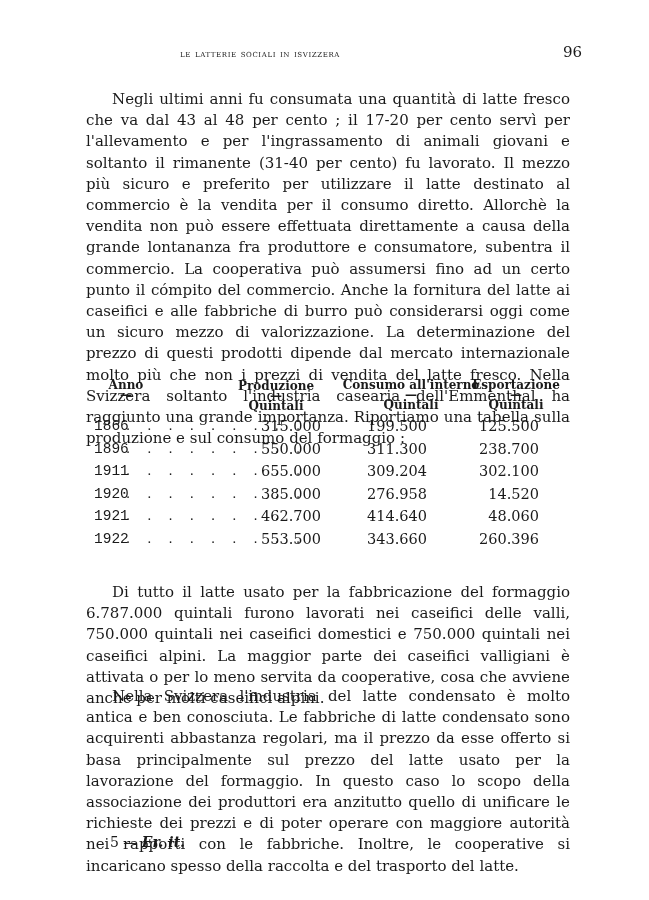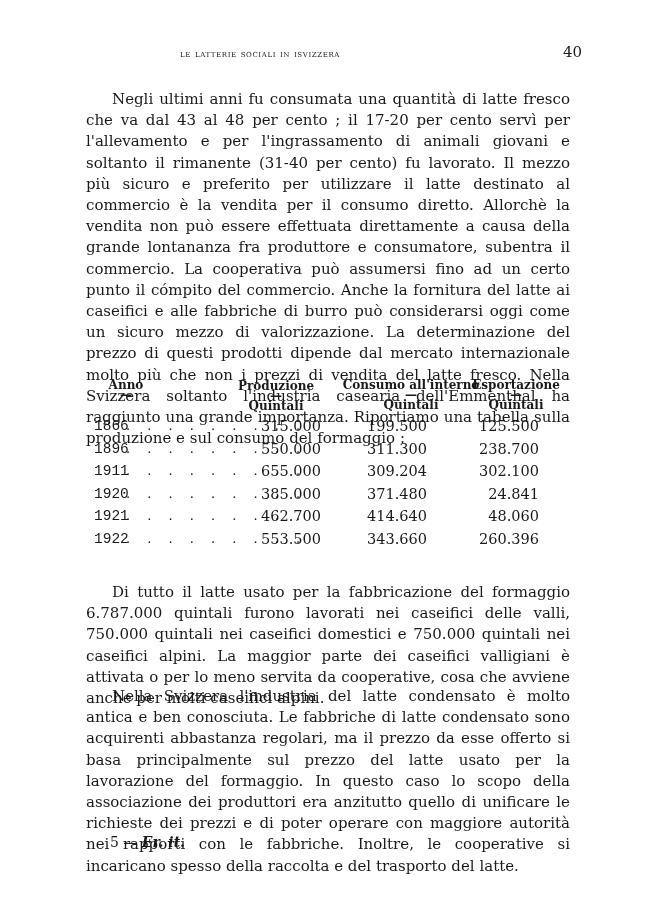--- a/index.html
+++ b/index.html
@@ -29,21 +29,21 @@
     #para2 { top:582px; }
     #para3 { top:686px; }
     .footer { position:absolute; left:110px; top:834px; font-size:14px; }
     .footer .sig { font-style:italic; font-weight:bold; }
   </style>
 </head>
 <body>
 
 <div class="header">
   <span class="running-title">LE LATTERIE SOCIALI IN ISVIZZERA</span>
-  <span class="page-number">40</span>
+  <span class="page-number">96</span>
 </div>
 
 <div class="text-block" id="para1">
   <p>Negli ultimi anni fu consumata una quantità di latte fresco che va dal 43 al 48 per cento ; il 17-20 per cento servì per l'allevamento e per l'ingrassamento di animali giovani e soltanto il rimanente (31-40 per cento) fu lavorato. Il mezzo più sicuro e preferito per utilizzare il latte destinato al commercio è la vendita per il consumo diretto. Allorchè la vendita non può essere effettuata direttamente a causa della grande lontananza fra produttore e consumatore, subentra il commercio. La cooperativa può assumersi fino ad un certo punto il cómpito del commercio. Anche la fornitura del latte ai caseifici e alle fabbriche di burro può considerarsi oggi come un sicuro mezzo di valorizzazione. La determinazione del prezzo di questi prodotti dipende dal mercato internazionale molto più che non i prezzi di vendita del latte fresco. Nella Svizzera soltanto l'industria casearia dell'Emmenthal ha raggiunto una grande importanza. Riportiamo una tabella sulla produzione e sul consumo del formaggio :</p>
 </div>
 
 <div class="table">
   <div class="thead">
     <div class="th th-anno">
       <span>Anno</span>
@@ -84,22 +84,22 @@
         <span class="cell c-year">1911</span>
         <span class="cell c-dots">. . . . . . . . .</span>
         <span class="cell c-prod">655.000</span>
         <span class="cell c-cons">309.204</span>
         <span class="cell c-exp">302.100</span>
       </div>
       <div class="trow">
         <span class="cell c-year">1920</span>
         <span class="cell c-dots">. . . . . . . . .</span>
         <span class="cell c-prod">385.000</span>
-        <span class="cell c-cons">371.480</span>
-        <span class="cell c-exp">24.841</span>
+        <span class="cell c-cons">276.958</span>
+        <span class="cell c-exp">14.520</span>
       </div>
       <div class="trow">
         <span class="cell c-year">1921</span>
         <span class="cell c-dots">. . . . . . . . .</span>
         <span class="cell c-prod">462.700</span>
         <span class="cell c-cons">414.640</span>
         <span class="cell c-exp">48.060</span>
       </div>
       <div class="trow">
         <span class="cell c-year">1922</span>

